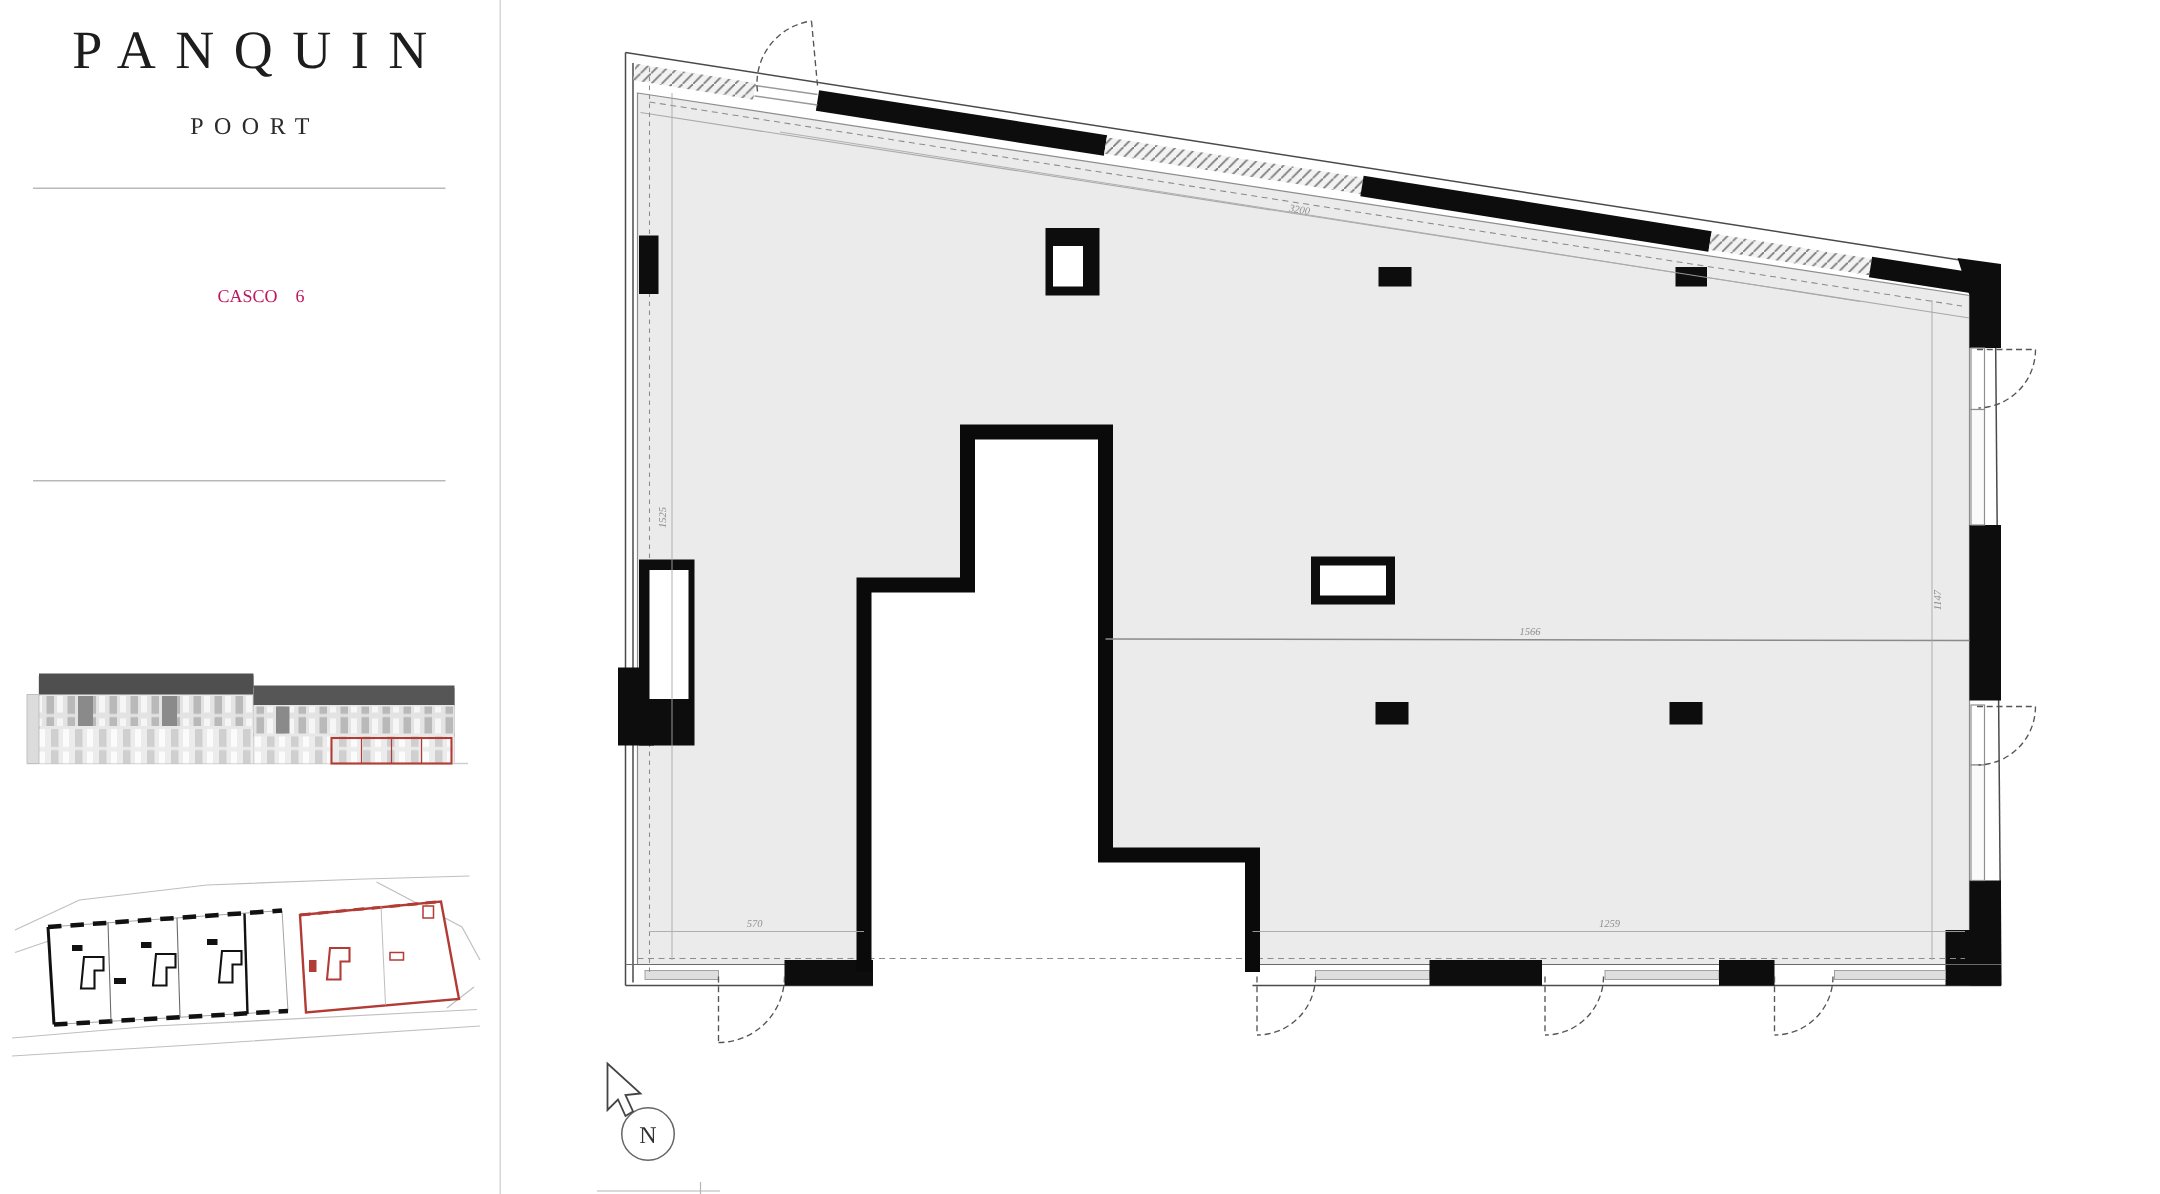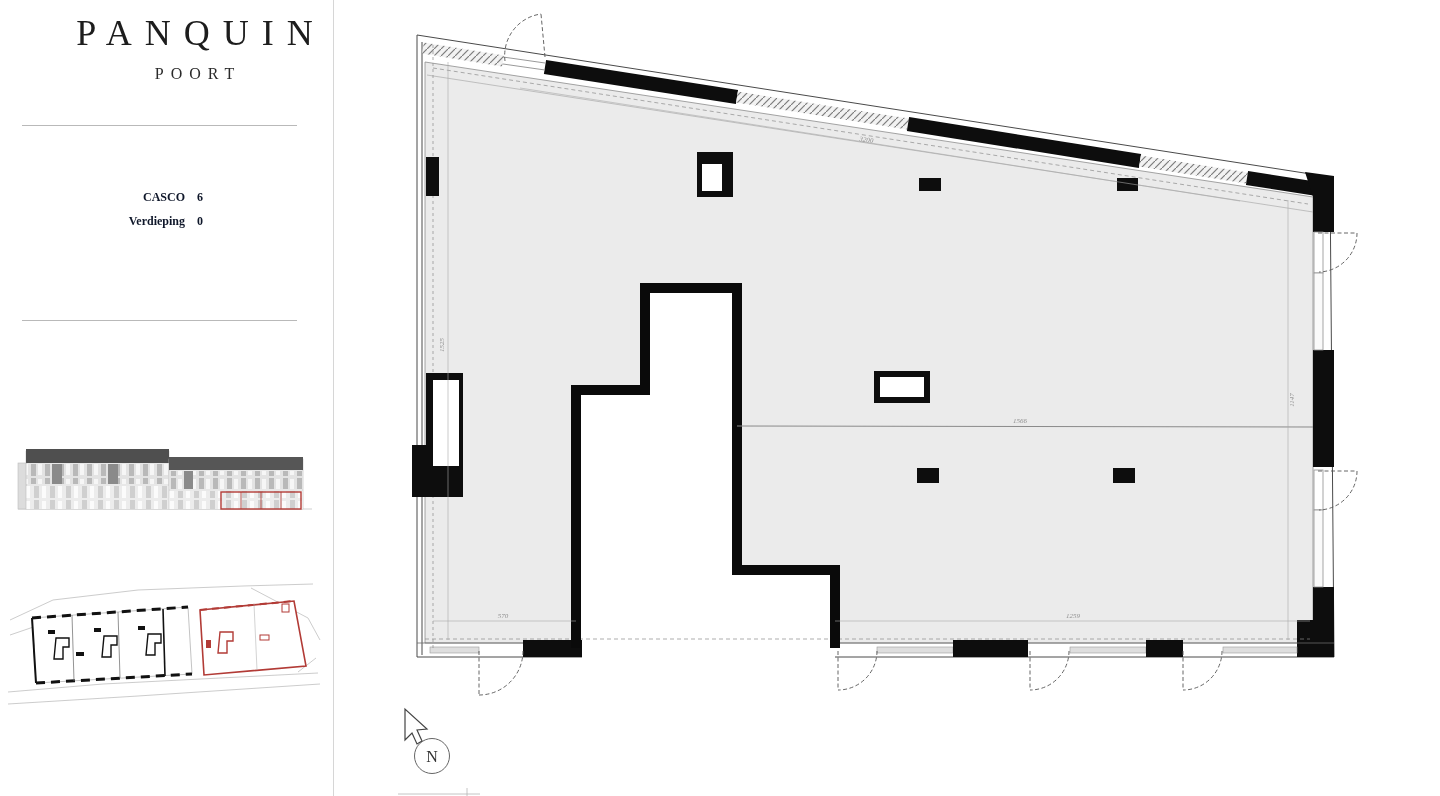--- a/index.html
+++ b/index.html
@@ -3,28 +3,28 @@
 <meta charset="utf-8">
 <style>
   html,body{margin:0;padding:0;background:#fff;}
   body{width:1440px;height:796px;position:relative;overflow:hidden;
        font-family:"Liberation Serif", serif;color:#222;}
   .canvas{position:absolute;inset:0;background:#fff;}
 
   
   .sidebar{position:absolute;left:0;top:0;width:333px;height:796px;background:#fff;
            border-right:1px solid #d6d6d6;z-index:5;}
-  .brand{position:absolute;top:12px;left:0;width:100%;text-align:center;padding-left:28px;}
+  .brand{position:absolute;top:12px;left:0;width:100%;text-align:center;}
   .brand-title{font-size:36px;letter-spacing:13px;color:#1d1d1d;font-weight:400;
                text-indent:13px;white-space:nowrap;}
-  .brand-sub{font-size:16px;letter-spacing:7px;color:#2a2a2a;margin-top:11px;text-indent:7px;}
+  .brand-sub{font-size:16px;letter-spacing:7px;color:#2a2a2a;margin-top:22px;text-indent:7px;}
   .divider{position:absolute;left:22px;width:275px;height:0;border-top:1px solid #b9b9b9;}
   .divider.d1{top:125px;}
   .divider.d2{top:320px;}
-  .info{position:absolute;top:190px;left:0;width:100%;font-size:12px;color:#0f172a;font-weight:bold;}
+  .info{position:absolute;top:190px;left:0;width:100%;font-size:12px;color:#be185d;}
   .info-row{display:flex;margin-bottom:10px;line-height:14px;}
   .info-label{width:185px;text-align:right;}
   .info-value{margin-left:12px;text-align:left;}
   .thumb{position:absolute;}
   .thumb.elevation{left:16px;top:433px;width:300px;height:95px;}
   .thumb.siteplan{left:8px;top:580px;width:315px;height:128px;}
 
   
   .plan-svg{position:absolute;left:0;top:0;width:1440px;height:796px;}
   svg text.dim{font-family:"Liberation Serif", serif;font-style:italic;fill:#8f8f8f;}
@@ -40,24 +40,20 @@
       <div class="brand-title">PANQUIN</div>
       <div class="brand-sub">POORT</div>
     </div>
 
     <div class="divider d1"></div>
 
     <div class="info">
       <div class="info-row">
         <div class="info-label">CASCO</div>
         <div class="info-value">6</div>
-      </div>
-      <div class="info-row">
-        <div class="info-label">Verdieping</div>
-        <div class="info-value">0</div>
       </div>
     </div>
 
     <div class="divider d2"></div>
 
     <svg class="thumb elevation" viewBox="0 0 300 95">
       <defs>
         <pattern id="winU" width="14" height="22" patternUnits="userSpaceOnUse">
           <rect width="14" height="22" fill="#e3e3e3"></rect>
           <rect x="1" y="1" width="5" height="20" fill="#b9b9b9"></rect>

